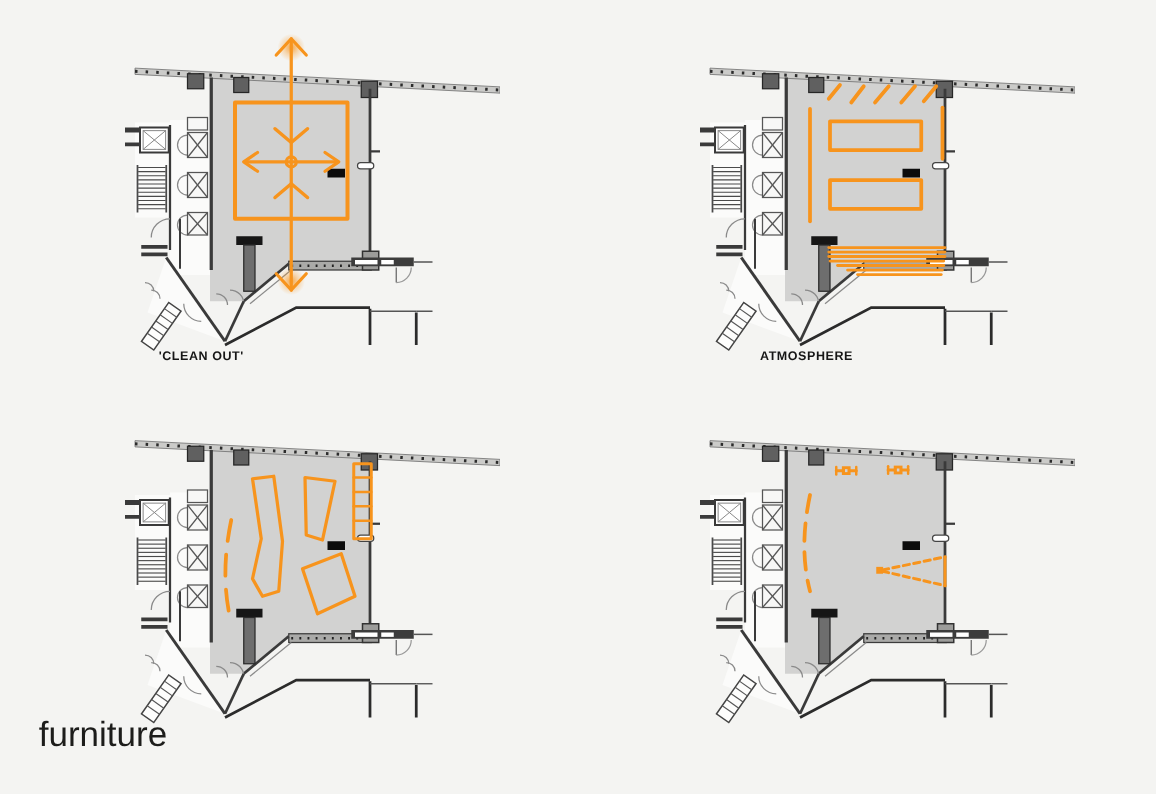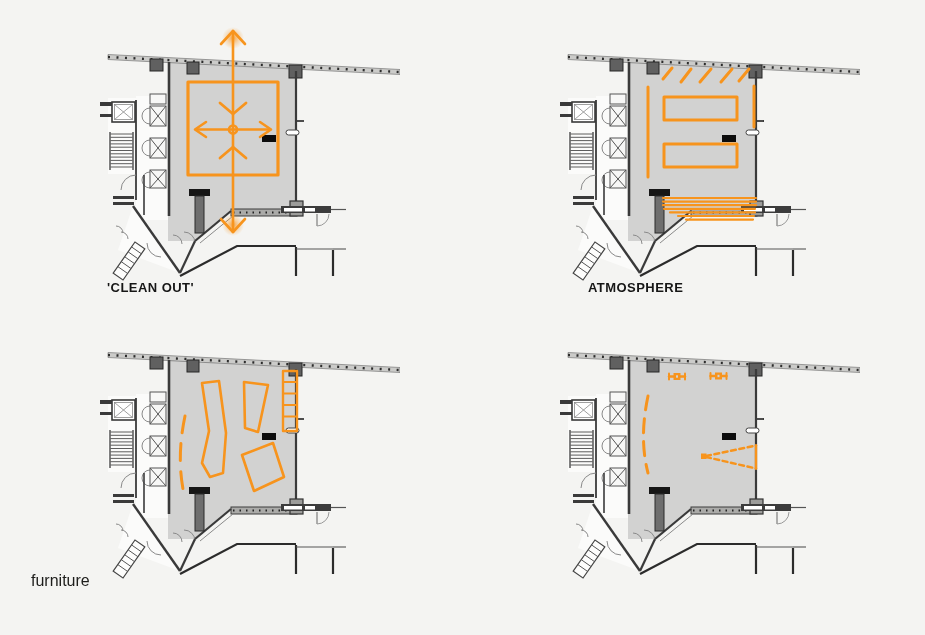--- a/index.html
+++ b/index.html
@@ -9,25 +9,25 @@
     --wall:#3a3a3a;
   }
   html,body{margin:0;padding:0;background:var(--bg);}
   .stage{
     position:relative;width:925px;height:635px;background:var(--bg);
     font-family:"Liberation Sans",sans-serif;overflow:hidden;
   }
   .plan{position:absolute;width:300px;height:300px;}
   .plan svg{display:block;width:300px;height:300px;}
   .plan-label{
-    position:absolute;font-size:13px;font-weight:bold;color:#161616;
-    letter-spacing:.45px;font-family:"Liberation Sans",sans-serif;white-space:nowrap;
+    position:absolute;font-size:10px;font-weight:bold;color:#161616;
+    letter-spacing:.45px;font-family:"Liberation Sans",sans-serif;white-space:nowrap;margin-left:20px;
   }
   .caption{
-    position:absolute;left:31px;top:572px;font-size:16px;color:#1d1d1b;
+    position:absolute;left:31px;top:572px;font-size:28px;color:#1d1d1b;
     font-family:"Liberation Sans",sans-serif;
   }
   
   .o{stroke:var(--accent);fill:none;stroke-linecap:round;stroke-linejoin:round;}
   .of{fill:var(--accent);stroke:none;}
   .w{stroke:var(--wall);fill:none;}
   .lt{stroke:#8a8a8a;fill:none;}
 </style>
 </head>
 <body>

